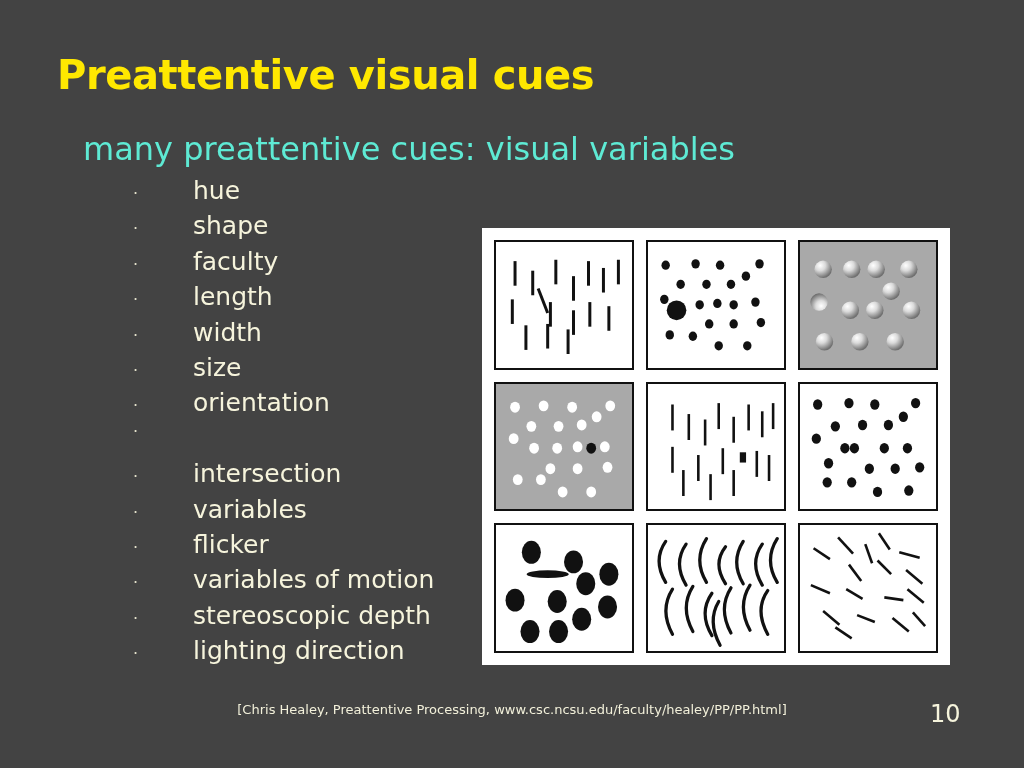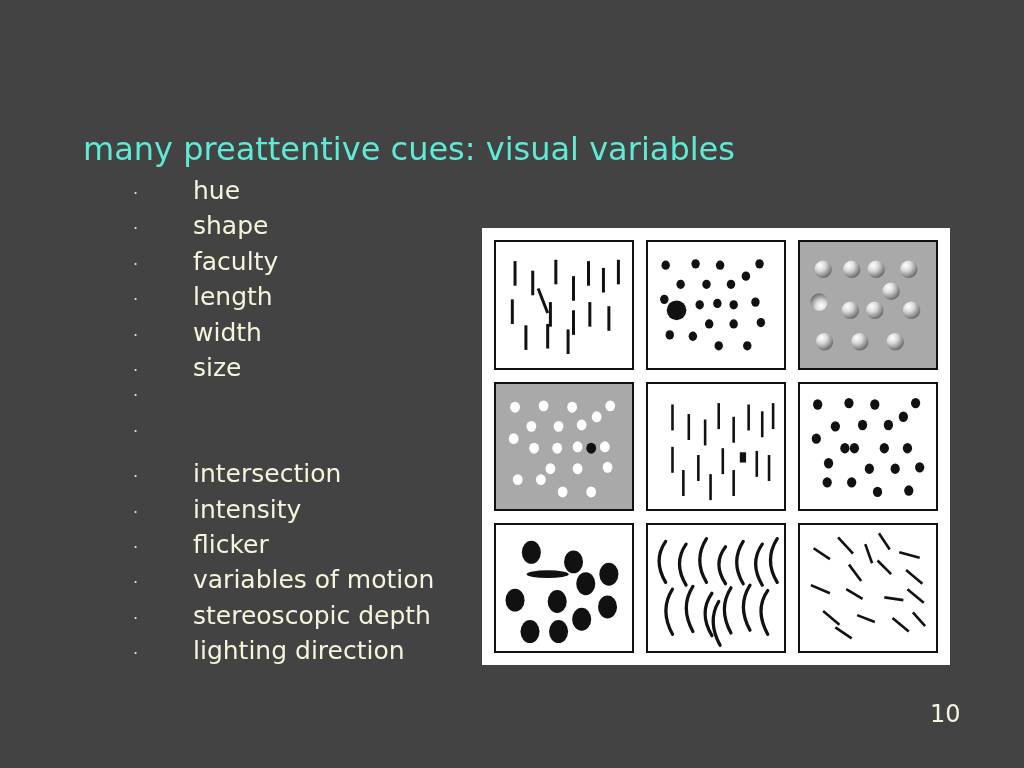--- a/index.html
+++ b/index.html
@@ -123,20 +123,21 @@
     color: #F6F4DC;
     font-family: "DejaVu Sans", sans-serif;
     text-align: center;
   }
 </style>
 </head>
 <body>
 
 <div id="slide">
 
+  <div id="title">Preattentive visual cues</div>
 
   <div id="subtitle">many preattentive cues: visual variables</div>
 
   <div id="bullet-list">
       <div class="bullet-row">
         <span class="bullet-mark">·</span>
         <span class="bullet-text">hue</span>
       </div>
       <div class="bullet-row">
         <span class="bullet-mark">·</span>
@@ -153,31 +154,32 @@
       <div class="bullet-row">
         <span class="bullet-mark">·</span>
         <span class="bullet-text">width</span>
       </div>
       <div class="bullet-row">
         <span class="bullet-mark">·</span>
         <span class="bullet-text">size</span>
       </div>
       <div class="bullet-row">
         <span class="bullet-mark">·</span>
+        <span class="bullet-text">orientation</span>
       </div>
       <div class="bullet-row">
         <span class="bullet-mark">·</span>
       </div>
       <div class="bullet-row">
         <span class="bullet-mark">·</span>
         <span class="bullet-text">intersection</span>
       </div>
       <div class="bullet-row">
         <span class="bullet-mark">·</span>
-        <span class="bullet-text">intensity</span>
+        <span class="bullet-text">variables</span>
       </div>
       <div class="bullet-row">
         <span class="bullet-mark">·</span>
         <span class="bullet-text">flicker</span>
       </div>
       <div class="bullet-row">
         <span class="bullet-mark">·</span>
         <span class="bullet-text">variables of motion</span>
       </div>
       <div class="bullet-row">
@@ -414,16 +416,17 @@
             <line x1="68" y1="68" x2="80" y2="78"></line>
             <line x1="83" y1="64" x2="92" y2="74"></line>
             <line x1="48" y1="14" x2="53" y2="28"></line>
           </g>
         </svg>
       </div>
 
     </div>
   </div>
 
+  <div id="citation">[Chris Healey, Preattentive Processing, www.csc.ncsu.edu/faculty/healey/PP/PP.html]</div>
 
   <div id="page-number">10</div>
 
 </div>
 
 </body></html>

